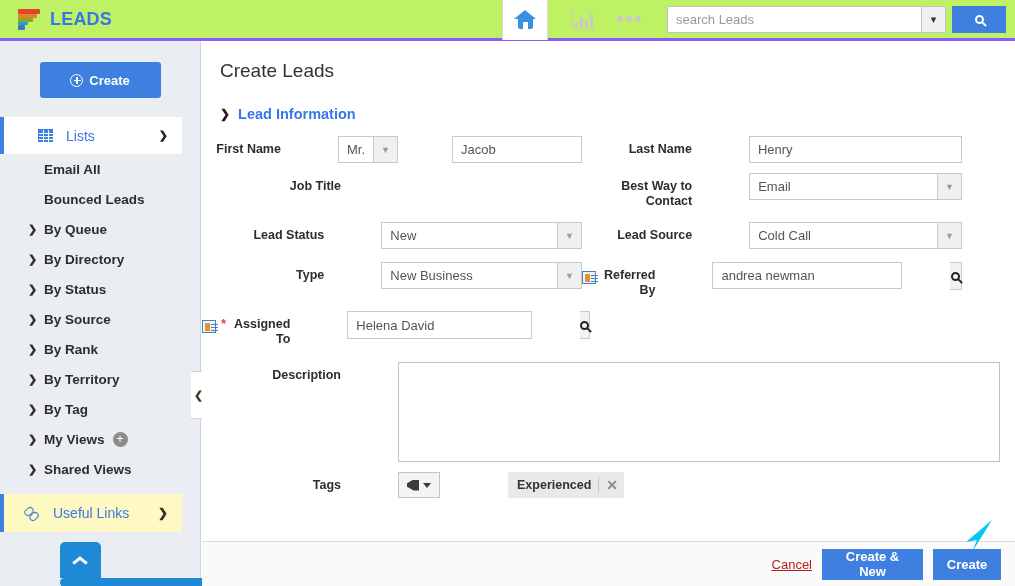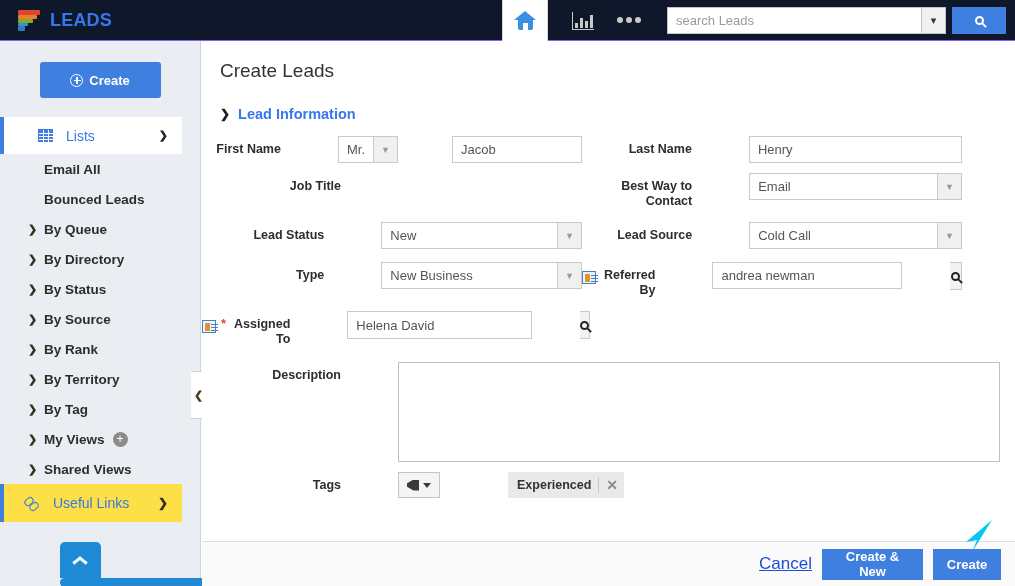--- a/index.html
+++ b/index.html
@@ -8,21 +8,21 @@
     width:1015px; height:586px;
     font-family:"Liberation Sans", sans-serif;
     background:#ffffff;
     overflow:hidden;
     position:relative;
   }
 
   
   #topbar {
     position:absolute; left:0; top:0; width:1015px; height:41px;
-    background:#0f172a; border-bottom:1px solid #8b5cf6;
+    background:#bef264; border-bottom:3px solid #8b5cf6;
     display:flex; align-items:center;
   }
   #brand { display:flex; align-items:center; padding-left:18px; width:502px; height:41px; }
   .funnel { width:22px; height:24px; position:relative; margin-right:10px; }
   .funnel i { display:block; position:absolute; left:0; border-radius:1px; }
   .f1 { top:2px;  width:22px; height:5px; background:#e0452f; border-radius:40% 40% 0 0 / 60% 60% 0 0;}
   .f2 { top:7px;  width:19px; left:1.5px; height:4px; background:#e8812e; }
   .f3 { top:11px; width:15px; left:3.5px; height:4px; background:#7fab2a; }
   .f4 { top:15px; width:10px; left:6px;  height:3px; background:#3f8fd0; }
   .f5 { top:18px; width:7px;  left:7.5px; height:5px; background:#2f7cc0; border-radius:0 0 2px 2px;}
@@ -103,21 +103,21 @@
   .nav-item { height:30px; display:flex; align-items:center; padding-left:28px; }
   .nav-item .arrow { color:#3a2d1e; font-size:11px; font-weight:bold; width:16px; display:block; }
   .nav-item .lbl { color:#2d2d2d; font-size:13.5px; font-weight:bold; }
   .nav-item.noarrow { padding-left:44px; }
   .badge-plus {
     margin-left:8px; width:15px; height:15px; border-radius:50%; background:#8c8c8c;
     color:#fff; font-size:12px; display:flex; align-items:center; justify-content:center; line-height:1;
   }
 
   .nav-hl2 {
-    height:38px; width:182px; background:#fde047;
+    margin-top:10px; height:38px; width:182px; background:#fef9c3;
     border-left:4px solid #3f7fe0; display:flex; align-items:center; padding-left:20px;
   }
   .link-ico { width:15px; height:15px; position:relative; display:block; }
   .link-ico::before, .link-ico::after {
     content:""; position:absolute; width:8px; height:5px; border:1.7px solid #3f7fe0; border-radius:4px;
   }
   .link-ico::before { top:2px; left:0px; transform:rotate(-40deg); }
   .link-ico::after  { top:7px; left:5px; transform:rotate(-40deg); }
   .nav-hl2 .lbl2 { color:#3877e8; font-size:14px; margin-left:14px; flex:1; }
   .chev-r { color:#3a2d1e; font-size:12px; font-weight:bold; margin-right:14px;}
@@ -208,21 +208,21 @@
     padding:0 6px 0 9px; font-size:12.5px; font-weight:bold; color:#333; gap:7px;
   }
   .tag-x { color:#8a8a8a; font-size:14px; border-left:1px solid #c6c6c6; padding-left:7px; line-height:16px;}
 
   
   #footer {
     position:absolute; left:202px; top:541px; width:813px; height:45px;
     background:#fafafa; border-top:1px solid #dddddd;
     display:flex; align-items:center; justify-content:flex-end; padding-right:14px; gap:10px;
   }
-  #cancel-link { color:#1d4ed8; font-size:17px; text-decoration:underline; }
+  #cancel-link { color:#b91c1c; font-size:13px; text-decoration:underline; }
   .btn-blue {
     height:31px; background:#3f7fe0; color:#fff; font-size:13px; font-weight:bold;
     display:flex; align-items:center; justify-content:center; padding:0 14px; border:none;
     font-family:"Liberation Sans", sans-serif;
   }
   #create-new-btn { width:101px; }
   #create-submit-btn { width:68px; }
 
   
   #cursor-arrow { position:absolute; left:962px; top:518px; width:34px; height:40px; pointer-events:none;}

